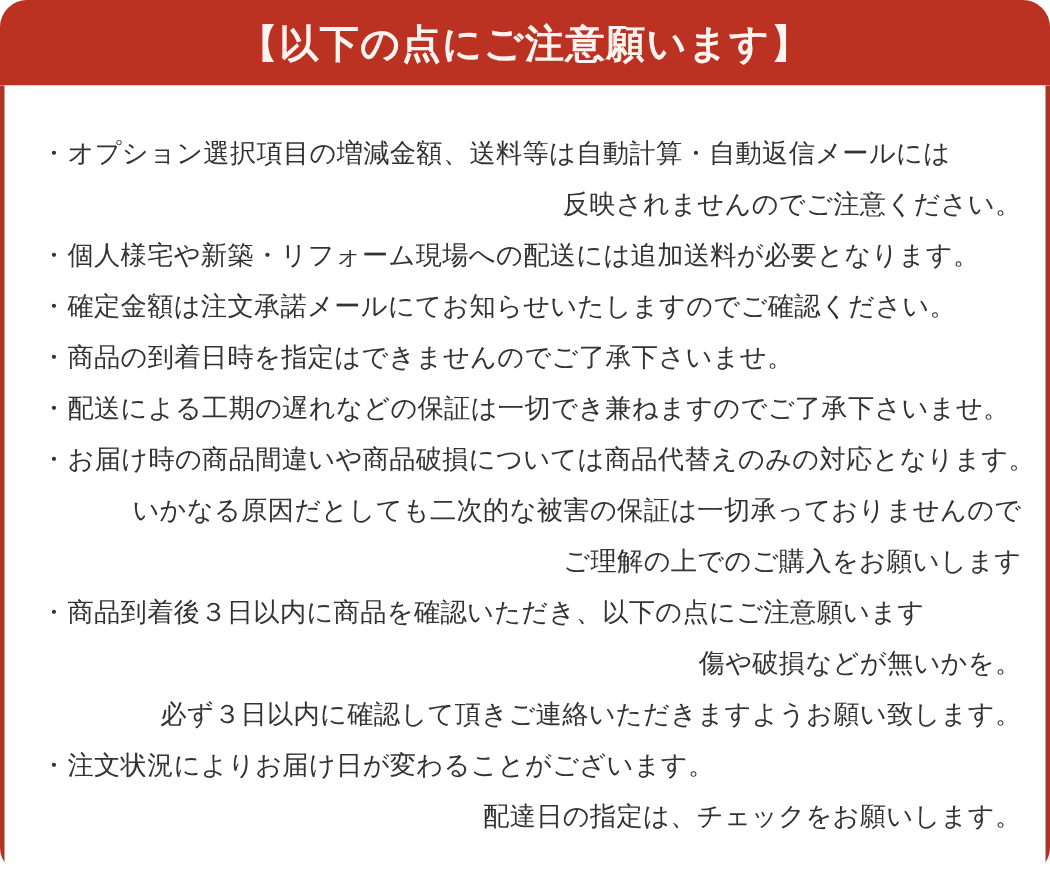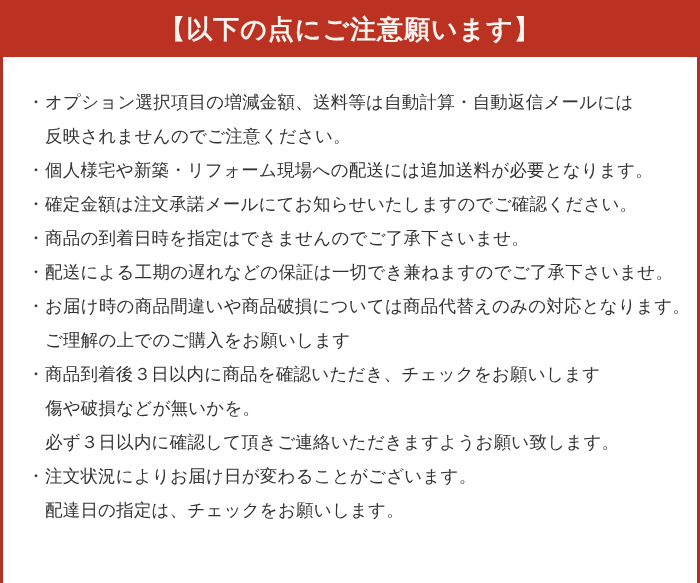--- a/index.html
+++ b/index.html
@@ -3,20 +3,21 @@
 <meta charset="utf-8">
 <style>
   * { margin: 0; padding: 0; box-sizing: border-box; }
   html, body { background: #ffffff; }
   .notice {
     width: 700px;
     height: 583px;
     font-family: "Liberation Sans", sans-serif;
     background: #ffffff;
     overflow: hidden;
+    border-radius: 18px;
   }
   .banner {
     width: 700px;
     height: 57px;
     background: #bb3222;
     display: flex;
     align-items: center;
     justify-content: center;
   }
   .banner-title {
@@ -43,20 +44,21 @@
     font-weight: 500;
     white-space: nowrap;
     letter-spacing: 0.2px;
   }
   .line .bullet {
     display: inline-block;
     width: 18px;
   }
   .line.cont {
     padding-left: 18px;
+    text-align: right;
   }
 </style>
 </head>
 <body>
 
 <div class="notice">
 
   <div class="banner">
     <span class="banner-title">【以下の点にご注意願います】</span>
   </div>
@@ -79,25 +81,26 @@
     <div class="item">
       <div class="line"><span class="bullet">・</span><span>商品の到着日時を指定はできませんのでご了承下さいませ。</span></div>
     </div>
 
     <div class="item">
       <div class="line"><span class="bullet">・</span><span>配送による工期の遅れなどの保証は一切でき兼ねますのでご了承下さいませ。</span></div>
     </div>
 
     <div class="item">
       <div class="line"><span class="bullet">・</span><span>お届け時の商品間違いや商品破損については商品代替えのみの対応となります。</span></div>
+      <div class="line cont">いかなる原因だとしても二次的な被害の保証は一切承っておりませんので</div>
       <div class="line cont">ご理解の上でのご購入をお願いします</div>
     </div>
 
     <div class="item">
-      <div class="line"><span class="bullet">・</span><span>商品到着後３日以内に商品を確認いただき、チェックをお願いします</span></div>
+      <div class="line"><span class="bullet">・</span><span>商品到着後３日以内に商品を確認いただき、以下の点にご注意願います</span></div>
       <div class="line cont">傷や破損などが無いかを。</div>
       <div class="line cont">必ず３日以内に確認して頂きご連絡いただきますようお願い致します。</div>
     </div>
 
     <div class="item">
       <div class="line"><span class="bullet">・</span><span>注文状況によりお届け日が変わることがございます。</span></div>
       <div class="line cont">配達日の指定は、チェックをお願いします。</div>
     </div>
 
   </div>

